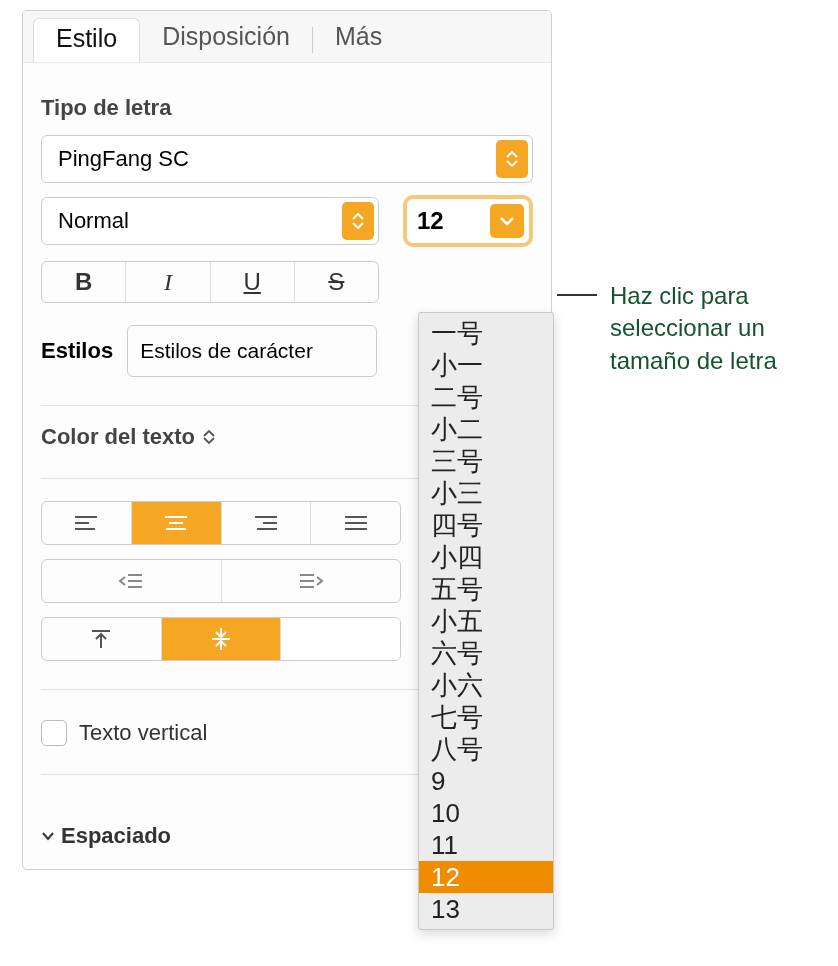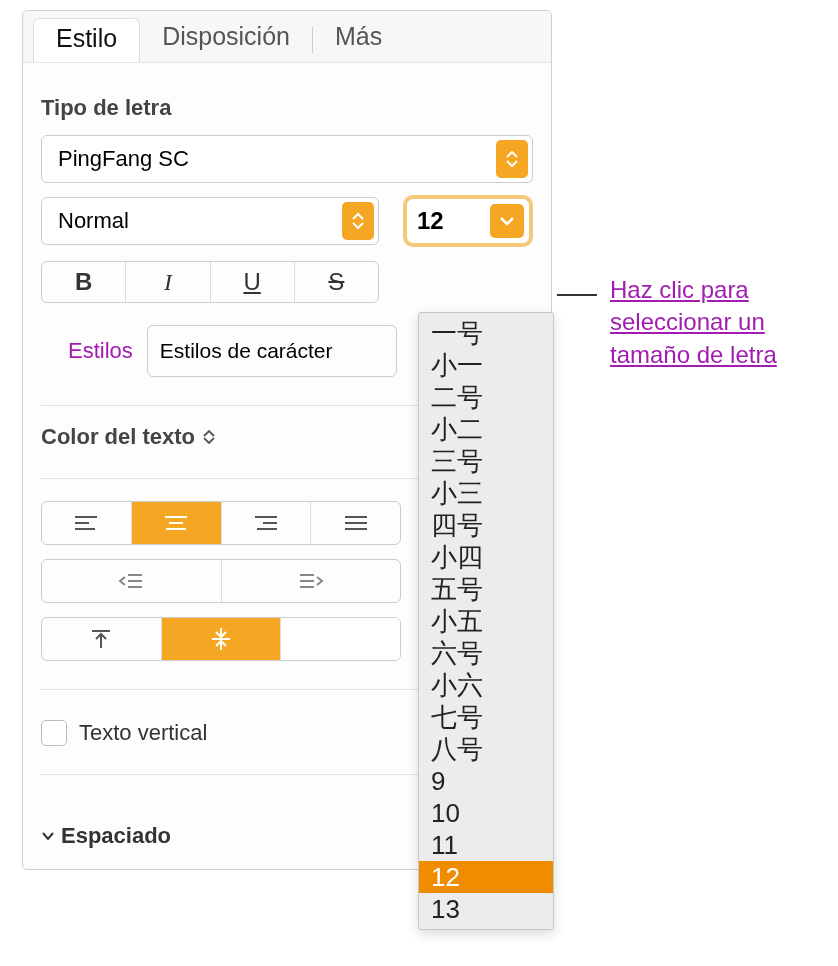--- a/index.html
+++ b/index.html
@@ -152,21 +152,21 @@
     .format-buttons .btn.italic { font-style: italic; font-family: Georgia, serif; }
     .format-buttons .btn.underline { text-decoration: underline; }
     .format-buttons .btn.strike { text-decoration: line-through; }
 
     .estilos-row {
       display:flex;
       align-items: center;
       margin-top: 22px;
       gap: 14px;
     }
-    .estilos-label { font-size: 22px; color: #a21caf; font-weight:400;margin-left:27px; }
+    .estilos-label { font-size: 22px; color: #000000; font-weight:700; }
     .char-styles {
       flex:1;
       border:1px solid #ccc;
       border-radius: 6px;
       height: 52px;
       display:flex;
       align-items:center;
       padding: 0 12px;
       font-size: 21px;
       max-width: 250px;
@@ -279,26 +279,25 @@
       position:absolute;
       left: 557px;
       top: 294px;
       height: 2px;
       width: 40px;
       background:#333;
     }
     .callout-text {
       position:absolute;
       left: 610px;
-      top: 274px;
+      top: 280px;
       width: 225px;
       font-size: 24px;
       line-height: 1.35;
-      color:#a21caf;
-      text-decoration:underline;
+      color:#14532d;
     }
   </style>
 </head>
 <body>
 
 <div class="panel">
   <div class="tabs">
     <div class="tab active">Estilo</div>
     <div class="tab">Disposición</div>
     <div class="tab-sep"></div>

